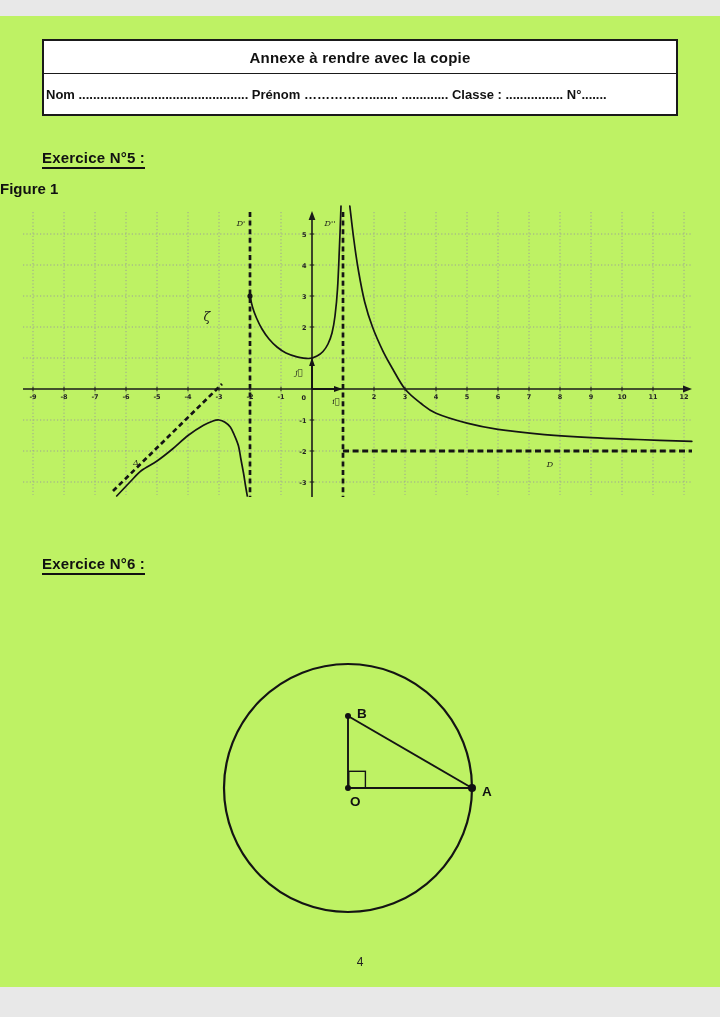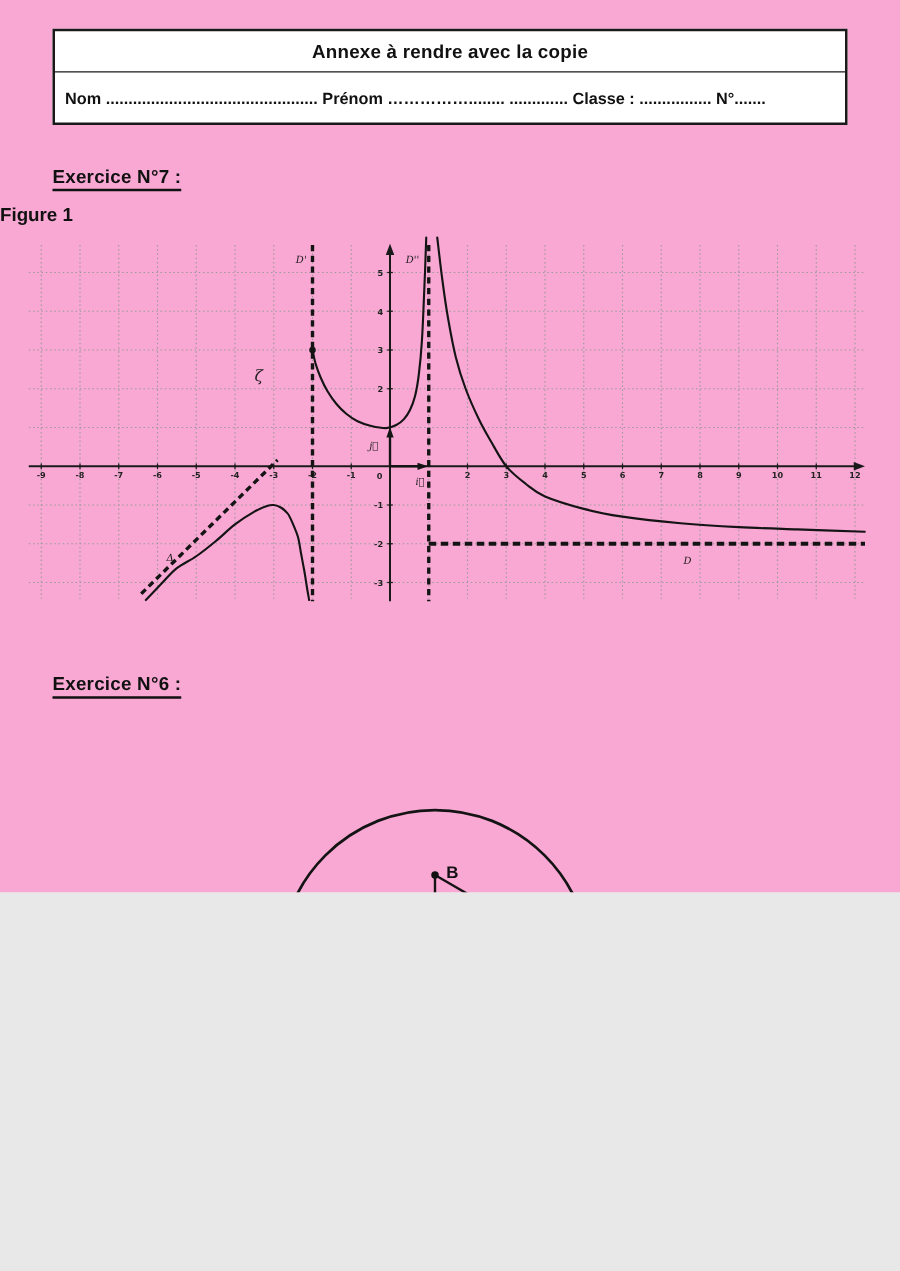--- a/index.html
+++ b/index.html
@@ -1,22 +1,22 @@
 <!DOCTYPE html>
 <html><head>
 <meta charset="utf-8">
 <style>
   html,body{margin:0;padding:0;background:#e8e8e8;}
-  .page{position:relative;width:720px;height:714px;background:#f9a8d4;overflow:hidden;
-        font-family:"Liberation Sans",sans-serif;color:#111;}
+  .page{position:relative;width:720px;height:971px;background:#bef264;overflow:hidden;
+        font-family:"Liberation Sans",sans-serif;color:#111;margin-top:16px;}
   
   .header-box{position:absolute;left:42px;top:23px;width:632px;border:2.5px solid #1a1a1a;background:#fff;}
   .header-title{font-size:15px;font-weight:bold;text-align:center;padding:8px 0 7px 0;
                 border-bottom:1.5px solid #1a1a1a;letter-spacing:.2px;}
-  .header-fields{font-size:13px;font-weight:bold;padding:13px 8px 12px 8px;white-space:nowrap;overflow:hidden;}
+  .header-fields{font-size:13px;font-weight:bold;padding:13px 8px 12px 2px;white-space:nowrap;overflow:hidden;}
   
   .ex-heading{position:absolute;left:42px;font-size:15px;font-weight:bold;
               border-bottom:2.5px solid #111;padding-bottom:1px;letter-spacing:.2px;}
   .fig-title{position:absolute;left:0;width:720px;text-align:left;font-size:15px;font-weight:bold;}
   .page-number{position:absolute;left:0;width:720px;top:939px;text-align:center;font-size:12px;color:#222;}
   svg{position:absolute;overflow:visible;}
   .axis{stroke:#1a1a1a;stroke-width:1.6;fill:none;}
   .curve{stroke:#141414;stroke-width:1.7;fill:none;stroke-linecap:round;}
   .dash-v{stroke:#141414;stroke-width:2.7;stroke-dasharray:5 3.6;fill:none;}
   .dash-h{stroke:#141414;stroke-width:3.2;stroke-dasharray:6 3.6;fill:none;}
@@ -32,21 +32,21 @@
 </head>
 <body>
 
 <div class="page">
 
   <div class="header-box">
     <div class="header-title">Annexe à rendre avec la copie</div>
     <div class="header-fields">Nom ............................................... Prénom ……………........ ............. Classe : ................  N°.......</div>
   </div>
 
-  <div class="ex-heading" style="top:133px;">Exercice N°7 :</div>
+  <div class="ex-heading" style="top:133px;">Exercice N°5 :</div>
   <div class="fig-title" style="top:164px;">Figure 1</div>
 
   <svg id="fig1" style="left:20px;top:190px;" width="676" height="292" viewBox="0 0 676 292">
       <g>
         <line x1="13" y1="6" x2="13" y2="289" stroke="#9a9a9a" stroke-width="0.9" stroke-dasharray="1.2 2.2"></line>
         <line x1="44" y1="6" x2="44" y2="289" stroke="#9a9a9a" stroke-width="0.9" stroke-dasharray="1.2 2.2"></line>
         <line x1="75" y1="6" x2="75" y2="289" stroke="#9a9a9a" stroke-width="0.9" stroke-dasharray="1.2 2.2"></line>
         <line x1="106" y1="6" x2="106" y2="289" stroke="#9a9a9a" stroke-width="0.9" stroke-dasharray="1.2 2.2"></line>
         <line x1="137" y1="6" x2="137" y2="289" stroke="#9a9a9a" stroke-width="0.9" stroke-dasharray="1.2 2.2"></line>
         <line x1="168" y1="6" x2="168" y2="289" stroke="#9a9a9a" stroke-width="0.9" stroke-dasharray="1.2 2.2"></line>

